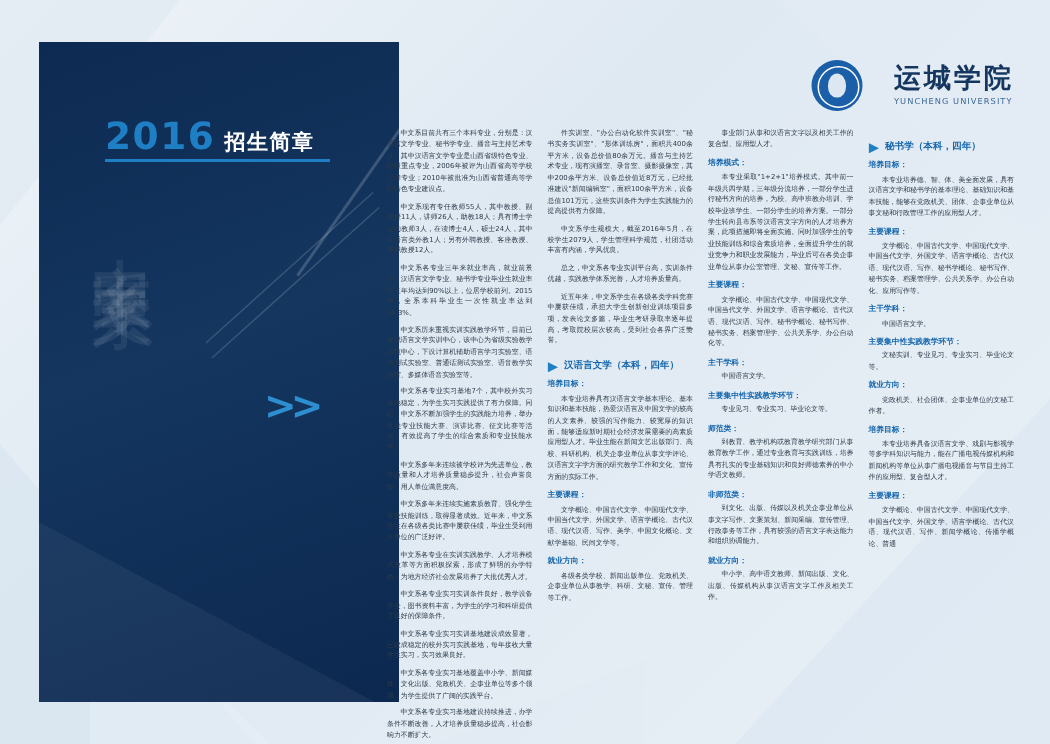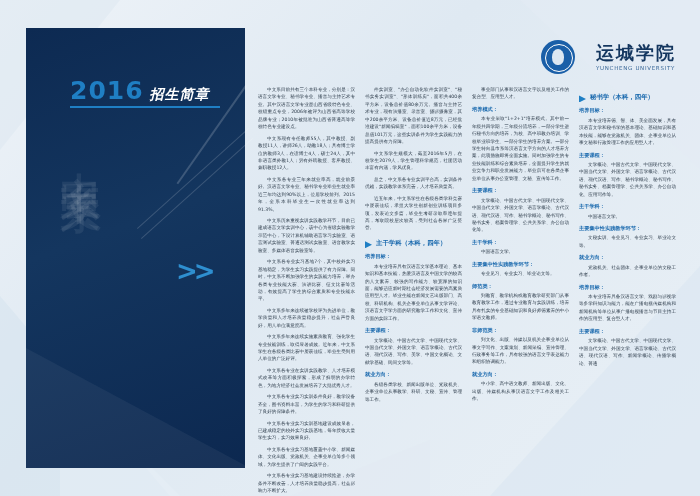--- a/index.html
+++ b/index.html
@@ -17,21 +17,21 @@
   .facet{position:absolute;opacity:.55;}
   .f1{left:0;top:0;width:0;height:0;border-left:120px solid #dce7f1;border-bottom:150px solid transparent;}
   .f2{left:0;bottom:0;width:0;height:0;border-left:170px solid #d6e3ef;border-top:200px solid transparent;}
   .f3{right:0;top:0;width:0;height:0;border-right:180px solid #e3ebf4;border-bottom:170px solid transparent;}
   .f4{right:0;bottom:0;width:0;height:0;border-right:210px solid #d9e5f0;border-top:230px solid transparent;}
   .f5{left:60px;bottom:-40px;width:0;height:0;border-left:160px solid #e7eef6;border-top:160px solid transparent;}
   .f6{left:280px;top:440px;width:0;height:0;border-right:150px solid #e1eaf3;border-top:60px solid transparent;}
 
   
   .leftpanel{
-    position:absolute;left:26px;top:28px;width:219px;height:440px;
+    position:absolute;left:26px;top:28px;width:240px;height:440px;
     background:linear-gradient(160deg,#0d2a52 0%,#14365f 45%,#0c2850 100%);
   }
   .leftpanel:after{
     content:"";position:absolute;left:0;bottom:0;width:0;height:0;
     border-left:224px solid rgba(255,255,255,.05);border-top:120px solid transparent;
   }
   .panel-diag{
     position:absolute;right:-2px;top:58px;width:2px;height:120px;background:rgba(255,255,255,.18);
     transform:rotate(35deg);transform-origin:top right;
   }
@@ -40,21 +40,21 @@
   .dl2{left:96px;top:160px;width:150px;transform:rotate(-42deg);}
 
   .year-row{
     position:absolute;left:44px;top:48px;display:flex;align-items:baseline;gap:6px;
   }
   .year{
     font-family:"DejaVu Sans",sans-serif;font-size:25px;font-weight:bold;
     color:#1f7fc4;letter-spacing:1px;
   }
   .zsjz{
-    font-size:14px;font-weight:bold;color:#ffffff;letter-spacing:1px;font-style:italic;
+    font-size:14px;font-weight:bold;color:#ffffff;letter-spacing:1px;
   }
   .ylineu{position:absolute;left:44px;top:78px;width:150px;height:2px;background:#1f7fc4;}
 
   .ghost{
     position:absolute;left:34px;top:112px;
     font-size:40px;font-weight:bold;color:rgba(255,255,255,.07);
     writing-mode:vertical-rl;letter-spacing:4px;line-height:1.05;
   }
   .bigtitle{
     position:absolute;left:60px;top:108px;
@@ -157,21 +157,21 @@
         <p class="indent">中文系各专业实习基地覆盖中小学、新闻媒体、文化出版、党政机关、企事业单位等多个领域，为学生提供了广阔的实践平台。</p>
         <p class="indent">中文系各专业实习基地建设持续推进，办学条件不断改善，人才培养质量稳步提高，社会影响力不断扩大。</p>
       </div>
     <div class="col" id="c1">
         <p class="indent">件实训室、"办公自动化软件实训室"、"秘书实务实训室"、"形体训练房"，面积共400余平方米，设备总价值80余万元。播音与主持艺术专业，现有演播室、录音室、摄影摄像室，其中200余平方米、设备总价值近8万元，已经批准建设"新闻编辑室"，面积100余平方米，设备总值101万元，这些实训条件为学生实践能力的提高提供有力保障。</p>
         <p class="indent">中文系学生规模大，截至2016年5月，在校学生2079人，学生管理科学规范，社团活动丰富有内涵，学风优良。</p>
         <p class="indent">总之，中文系各专业实训平台高，实训条件优越，实践教学体系完善，人才培养质量高。</p>
         <p class="indent">近五年来，中文系学生在各级各类学科竞赛中屡获佳绩，承担大学生创新创业训练项目多项，发表论文多篇，毕业生考研录取率逐年提高，考取院校层次较高，受到社会各界广泛赞誉。</p>
         <div class="major-title">
           <span class="sq"></span>
-          <span>主干学科（本科，四年）</span>
+          <span>汉语言文学（本科，四年）</span>
         </div>
         <div class="h-blue">培养目标：</div>
         <p class="indent">本专业培养具有汉语言文学基本理论、基本知识和基本技能，热爱汉语言及中国文学的较高的人文素养、较强的写作能力、较宽厚的知识面，能够适应新时期社会经济发展需要的高素质应用型人才。毕业生能在新闻文艺出版部门、高校、科研机构、机关企事业单位从事文学评论、汉语言文字学方面的研究教学工作和文化、宣传方面的实际工作。</p>
         <div class="h-blue">主要课程：</div>
         <p class="indent">文学概论、中国古代文学、中国现代文学、中国当代文学、外国文学、语言学概论、古代汉语、现代汉语、写作、美学、中国文化概论、文献学基础、民间文学等。</p>
         <div class="h-blue">就业方向：</div>
         <p class="indent">各级各类学校、新闻出版单位、党政机关、企事业单位从事教学、科研、文秘、宣传、管理等工作。</p>
       </div>
     <div class="col" id="c2">
         <p class="indent">事业部门从事和汉语言文字以及相关工作的复合型、应用型人才。</p>

